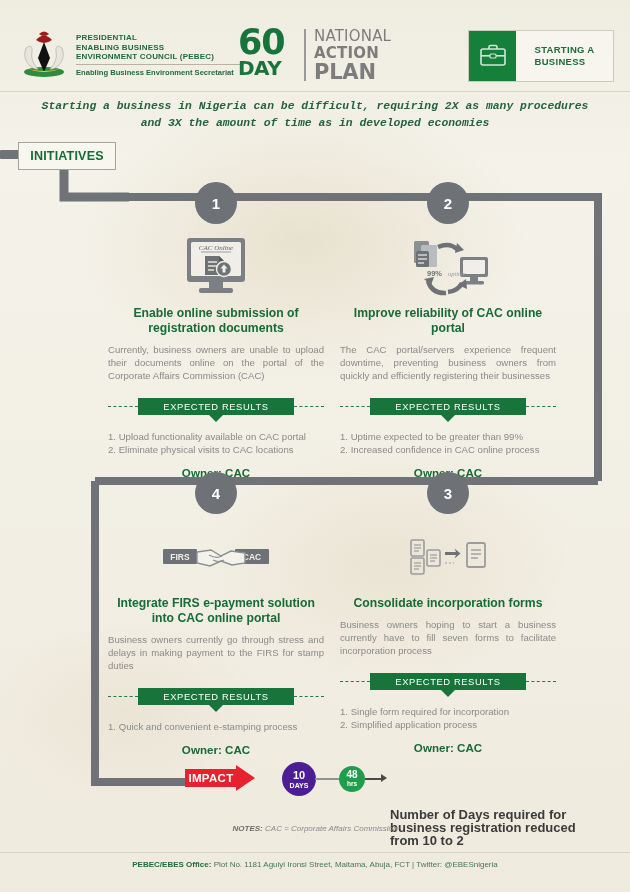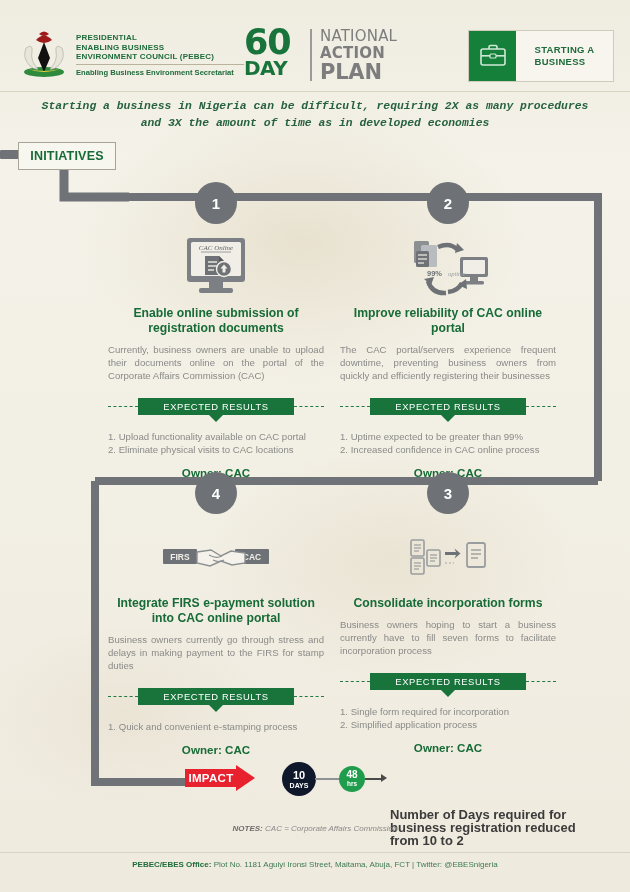--- a/index.html
+++ b/index.html
@@ -26,21 +26,21 @@
   .header{position:absolute;left:0;top:0;width:518px;height:92px;}
   .coat{position:absolute;left:18px;top:28px;width:52px;height:50px;}
   .pebec-text{position:absolute;left:76px;top:33px;width:175px;}
   .pebec-text .l{
     font-size:8px;font-weight:bold;color:#1f6b3b;letter-spacing:.2px;line-height:9.6px;
     white-space:nowrap;
   }
   .pebec-rule{width:168px;height:1px;background:#b9b39c;margin:2.5px 0 3px 0;}
   .pebec-sub{font-size:7.6px;font-weight:bold;color:#1f6b3b;white-space:nowrap;}
 
-  .logo60{position:absolute;left:244px;top:27px;width:150px;height:56px;}
+  .logo60{position:absolute;left:238px;top:27px;width:150px;height:56px;}
   .logo60 .num{
     position:absolute;left:0;top:-2px;font-size:35px;font-weight:bold;color:#19743c;
     letter-spacing:-1px;line-height:35px;font-family:"DejaVu Sans",sans-serif;
   }
   .logo60 .day{
     position:absolute;left:0;top:31px;font-size:20px;font-weight:bold;color:#19743c;
     letter-spacing:-.5px;line-height:20px;font-family:"DejaVu Sans",sans-serif;
   }
   .logo60 .divider{position:absolute;left:66px;top:2px;width:2px;height:52px;background:#9a9a9a;}
   .logo60 .words{position:absolute;left:76px;top:1px;}
@@ -130,21 +130,21 @@
   .impact-arrow .body span{
     font-size:11.5px;font-weight:bold;color:#ffffff;letter-spacing:.3px;
   }
   .impact-arrow .head{
     position:absolute;left:51px;top:0;width:0;height:0;
     border-top:13px solid transparent;border-bottom:13px solid transparent;
     border-left:19px solid #e8212e;
   }
   .circ10{
     position:absolute;left:282px;top:762px;width:34px;height:34px;border-radius:50%;
-    background:#0f172a;color:#fff;display:flex;flex-direction:column;
+    background:#4c1d95;color:#fff;display:flex;flex-direction:column;
     align-items:center;justify-content:center;line-height:1;
   }
   .circ10 .big{font-size:11px;font-weight:bold;}
   .circ10 .small{font-size:7px;font-weight:bold;margin-top:1px;}
   .link-line{position:absolute;left:315px;top:778px;width:26px;height:2px;background:#8e9295;}
   .circ48{
     position:absolute;left:339px;top:766px;width:26px;height:26px;border-radius:50%;
     background:#1f9d4d;color:#fff;display:flex;flex-direction:column;
     align-items:center;justify-content:center;line-height:1;
   }

